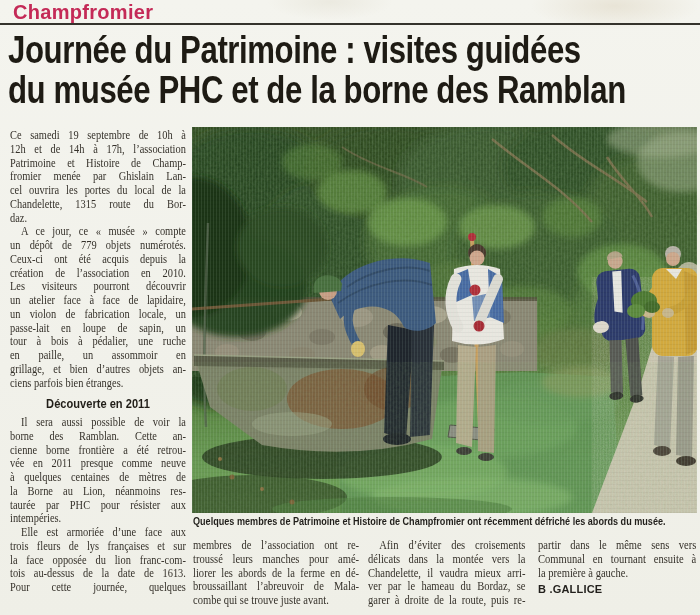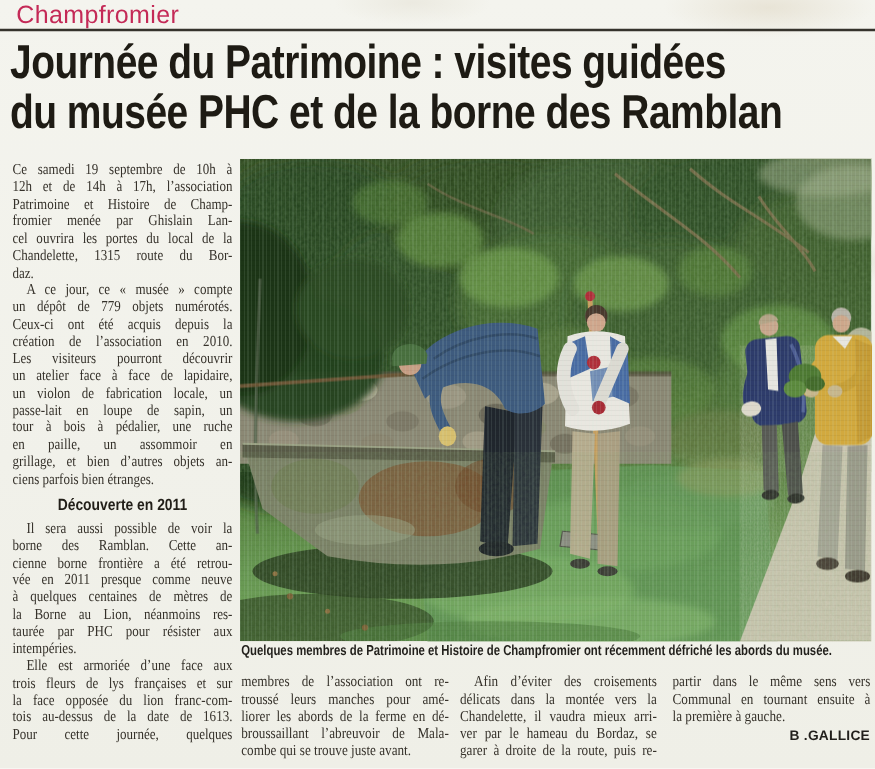--- a/index.html
+++ b/index.html
@@ -6,21 +6,21 @@
   html,body{ margin:0; padding:0; }
   body{ width:700px; height:615px; font-family:"Liberation Serif", serif; }
   .page{ position:relative; width:700px; height:615px; overflow:hidden;
          background:
            radial-gradient(120px 34px at 615px 6px, rgba(190,170,130,.22), transparent 70%),
            radial-gradient(90px 26px at 330px 2px, rgba(185,175,145,.15), transparent 70%),
            radial-gradient(70px 22px at 690px 210px, rgba(180,170,140,.14), transparent 70%),
            linear-gradient(180deg,#f4f4ee 0%, #f1f1ea 60%, #efefe7 100%);
   }
   .kicker{ position:absolute; left:13px; top:1px; font-family:"Liberation Sans",sans-serif;
-           font-weight:normal; font-size:20px; letter-spacing:.3px; color:var(--accent); }
+           font-weight:bold; font-size:20px; letter-spacing:.3px; color:var(--accent); }
   .rule{ position:absolute; left:0; top:23px; width:700px; height:2px; background:#35332c; }
   .headline{ position:absolute; left:8px; top:30px; width:860px;
              font-family:"Liberation Sans",sans-serif; font-weight:bold; font-size:38px;
              line-height:40px; color:#1e1b14; letter-spacing:-.5px;
              transform:scale(.82,1); transform-origin:0 0; white-space:nowrap; }
   
   .tcol{ position:absolute; color:var(--body-ink); font-size:12.2px; line-height:13.75px;
          transform-origin:0 0; }
   .col-left{ left:10px; top:129px; width:206px; transform:scale(.854,1); }
   .bcol1{ left:193px; top:539px; width:192px; transform:scale(.865,1); }
@@ -34,21 +34,21 @@
   
   .photo{ position:absolute; left:192px; top:127px; width:505px; height:386px; overflow:hidden; }
   .photo svg{ display:block; }
   .halftone{ position:absolute; inset:0; pointer-events:none;
      background:
        repeating-linear-gradient(90deg, rgba(205,235,220,.10) 0 1px, rgba(0,0,0,0) 1px 3px),
        repeating-linear-gradient(0deg, rgba(0,0,0,.04) 0 1px, rgba(0,0,0,0) 1px 4px); }
   .caption{ position:absolute; left:193px; top:515px; font-family:"Liberation Sans",sans-serif;
             font-weight:bold; font-size:11.5px; color:#211f1b; white-space:nowrap;
             transform:scale(.79,1); transform-origin:0 0; }
-  .credit{ position:absolute; left:538px; top:583px; width:158px; text-align:right;
+  .credit{ position:absolute; left:538px; top:583px; width:158px; 
            font-family:"Liberation Sans",sans-serif; font-weight:bold; font-size:11px;
            color:#211f1b; letter-spacing:.2px; }
 </style>
 </head>
 <body>
 
 <div class="page">
 
   <div class="kicker">Champfromier</div>
   <div class="rule"></div>

